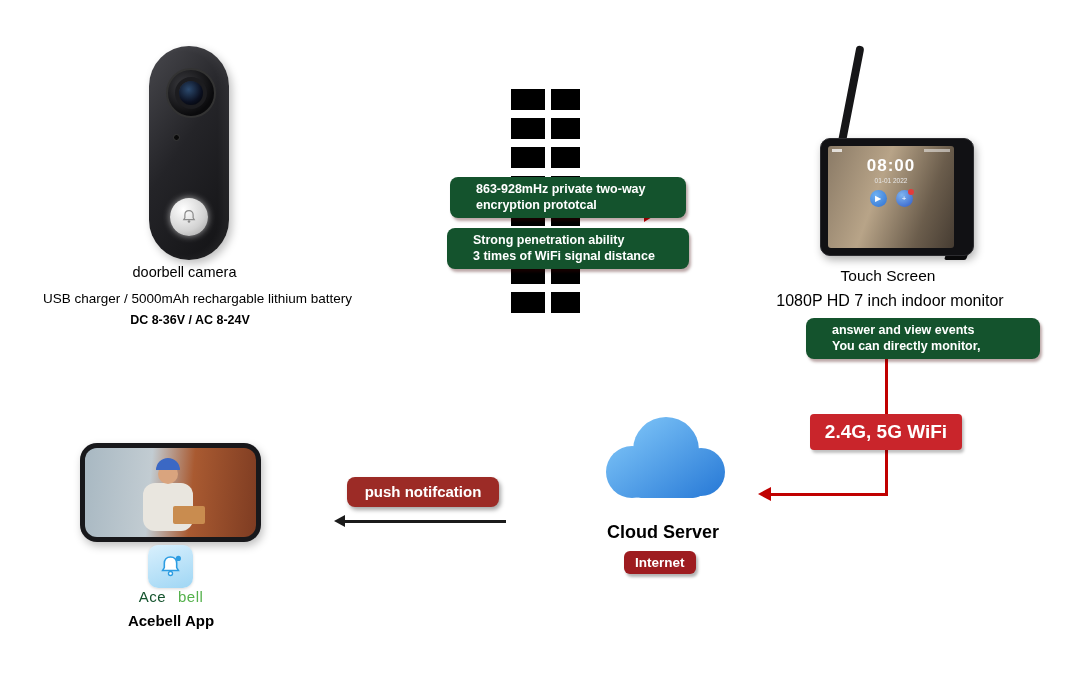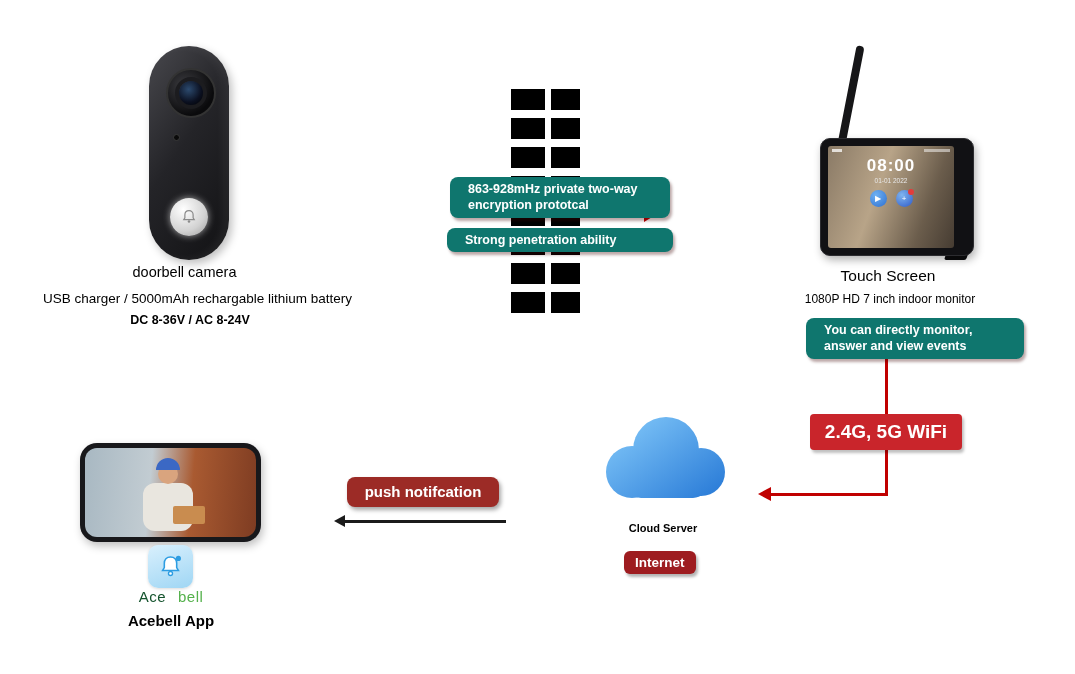--- a/index.html
+++ b/index.html
@@ -1,22 +1,22 @@
 <!DOCTYPE html>
 <html><head>
 <meta charset="utf-8">
 <style>
   html,body{margin:0;padding:0;}
   body{position:relative;width:1075px;height:674px;background:#fff;overflow:hidden;
        font-family:"Liberation Sans",sans-serif;color:#000;}
   .txt{position:absolute;text-align:center;}
 
   
-  .ribbon{position:absolute;background:#0f766e;color:#fff;font-weight:bold;font-size:12.5px;
-          line-height:1.3;border-radius:8px;padding:4px 18px;box-shadow:2px 3px 3px rgba(60,0,0,.35);z-index:3;}
+  .ribbon{position:absolute;background:#14532d;color:#fff;font-weight:bold;font-size:12.5px;
+          line-height:1.3;border-radius:8px;padding:4px 26px;box-shadow:2px 3px 3px rgba(60,0,0,.35);z-index:3;}
   .ribbon span{display:block;}
 
   
   .db-body{position:absolute;left:149px;top:46px;width:80px;height:214px;border-radius:40px;
            background:linear-gradient(125deg,#48484d 0%,#242428 45%,#121214 100%);
            box-shadow:inset -6px 0 8px rgba(255,255,255,.06),3px 4px 8px rgba(0,0,0,.25);}
   .db-lens-outer{position:absolute;left:17px;top:22px;width:46px;height:46px;border-radius:50%;
            background:radial-gradient(circle at 35% 35%,#3c3c40,#0a0a0c 70%);border:2px solid #333;
            display:flex;align-items:center;justify-content:center;}
   .db-lens-inner{width:24px;height:24px;border-radius:50%;
@@ -152,41 +152,42 @@
 
 <div class="ribbon" style="left:450px;top:177px;width:184px;">
   <span>863-928mHz private two-way</span>
   <span>encryption prototcal</span>
 </div>
 <div class="line" style="left:556px;top:213px;width:90px;height:3px;"></div>
 <div class="ah ah-right-red" style="left:644px;top:206px;"></div>
 
 <div class="ribbon" style="left:447px;top:228px;width:190px;">
   <span>Strong penetration ability</span>
+  <span>3 times of WiFi signal distance</span>
 </div>
 
 <div class="mon-stand"></div>
 <div class="antenna"></div>
 <div class="mon-body">
   <div class="mon-screen">
     <div class="mon-status"></div>
     <div class="mon-status2"></div>
     <div class="mon-time">08:00</div>
     <div class="mon-date">01-01 2022</div>
     <div class="mon-icons">
       <div class="mi mi1">▶</div>
       <div class="mi mi2">+</div>
     </div>
   </div>
 </div>
 <div class="txt" style="left:808px;top:267px;width:160px;font-size:15.5px;">Touch Screen</div>
-<div class="txt" style="left:760px;top:292px;width:260px;font-size:12px;">1080P HD  7 inch indoor monitor</div>
+<div class="txt" style="left:760px;top:292px;width:260px;font-size:16px;">1080P HD  7 inch indoor monitor</div>
 <div class="ribbon" style="left:806px;top:318px;width:182px;">
+  <span>answer and view events</span>
   <span>You can directly monitor,</span>
-  <span>answer and view events</span>
 </div>
 
 <div class="line" style="left:885px;top:353px;width:3px;height:61px;"></div>
 <div class="wifi">2.4G, 5G WiFi</div>
 <div class="line" style="left:885px;top:450px;width:3px;height:46px;"></div>
 <div class="line" style="left:770px;top:493px;width:118px;height:3px;"></div>
 <div class="ah ah-left-red" style="left:758px;top:487px;"></div>
 
 <svg class="cloud-svg" width="150" height="112" viewBox="0 0 150 112">
   <defs>
@@ -195,21 +196,21 @@
       <stop offset="1" stop-color="#2e7fd9"></stop>
     </linearGradient>
   </defs>
   <g fill="url(#cg)">
     <circle cx="44" cy="74" r="26"></circle>
     <circle cx="78" cy="52" r="33"></circle>
     <circle cx="113" cy="74" r="24"></circle>
     <rect x="38" y="66" width="82" height="34" rx="15"></rect>
   </g>
 </svg>
-<div class="txt" style="left:583px;top:522px;width:160px;font-size:11px;font-weight:bold;">Cloud Server</div>
+<div class="txt" style="left:583px;top:522px;width:160px;font-size:18px;font-weight:bold;">Cloud Server</div>
 <div class="badge" style="left:624px;top:551px;text-align:right;">Internet</div>
 
 <div class="push">push notifcation</div>
 <div class="line-black" style="left:342px;top:520px;width:164px;height:2.5px;"></div>
 <div class="ah ah-left-black" style="left:334px;top:515px;"></div>
 
 <div class="phone">
   <div class="phone-screen">
     <div class="ph-torso"></div>
     <div class="ph-head"></div>

